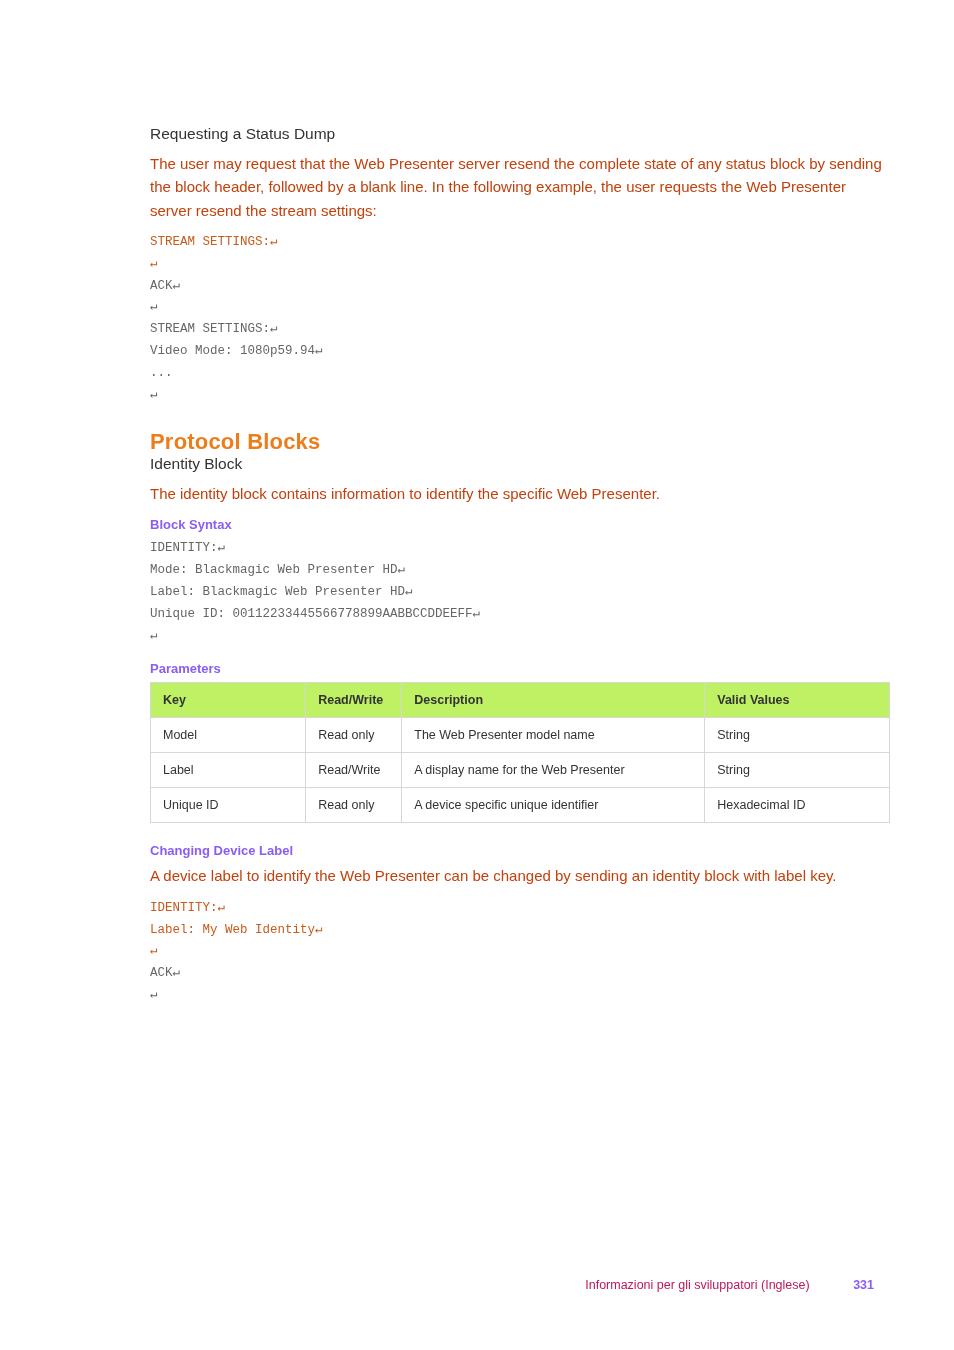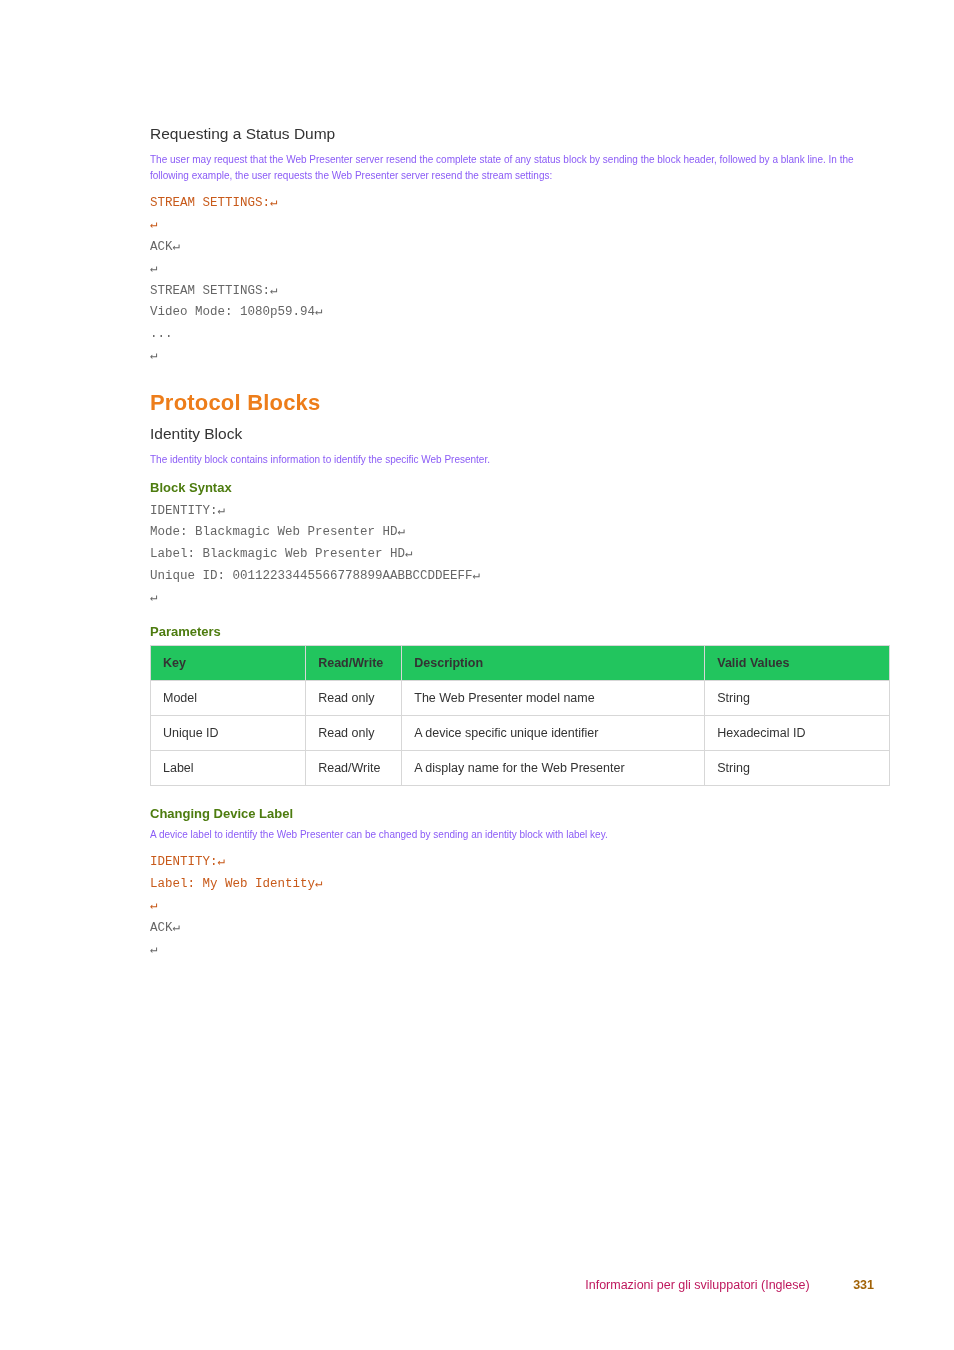--- a/index.html
+++ b/index.html
@@ -1,29 +1,29 @@
 <!DOCTYPE html>
 <html><head>
 <meta charset="utf-8">
 <style>
   * { box-sizing: border-box; margin: 0; padding: 0; }
   html, body { width: 954px; height: 1350px; background: #fff; font-family: -apple-system, "Helvetica Neue", Arial, sans-serif; color: #333; }
   .page { padding: 125px 64px 0 150px; width: 954px; height: 1350px; position: relative; }
   .h3 { font-size: 15.5px; font-weight: 400; color: #333; margin-bottom: 9px; }
-  .body { font-size: 10px; line-height: 1.55; color: #8b5cf6; margin-bottom: 10px; }
+  .body { font-size: 15px; line-height: 1.55; color: #c2410c; margin-bottom: 10px; }
   .code-block { font-family: "Courier New", Courier, monospace; font-size: 12.5px; line-height: 1.75; color: #666; margin: 4px 0 14px 0; white-space: pre; }
   .code-block .sent { color: #c85a1a; }
-  .h1 { font-size: 22px; font-weight: 600; color: #ed7d1a; margin-top: 22px; margin-bottom: 9px; letter-spacing: 0.2px; }
-  .h4 { font-size: 13px; font-weight: 700; color: #4d7c0f; margin-top: 12px; margin-bottom: 6px; }
+  .h1 { font-size: 22px; font-weight: 600; color: #ed7d1a; margin-top: 22px; margin-bottom: 0; letter-spacing: 0.2px; }
+  .h4 { font-size: 13px; font-weight: 700; color: #8b5cf6; margin-top: 12px; margin-bottom: 6px; }
   table { border-collapse: collapse; width: 100%; margin: 6px 0 20px 0; font-size: 12.5px; }
   th, td { border: 1px solid #d7d7d7; padding: 10px 12px; text-align: left; vertical-align: top; color: #333; }
-  th { font-weight: 700; background: #22c55e; }
+  th { font-weight: 700; background: #bef264; }
   .footer { position: absolute; bottom: 58px; right: 80px; font-size: 12.5px; color: #444; }
   .footer .label { color: #be185d; margin-right: 40px; }
-  .footer .pageno { color: #a16207; font-weight: 600; }
+  .footer .pageno { color: #8b5cf6; font-weight: 600; }
 </style>
 </head>
 <body>
 
 <div class="page">
 
   <div class="h3">Requesting a Status Dump</div>
   <div class="body">The user may request that the Web Presenter server resend the complete state of any status block by sending the block header, followed by a blank line. In the following example, the user requests the Web Presenter server resend the stream settings:</div>
 
   <div class="code-block"><span class="sent">STREAM SETTINGS:↵</span>
@@ -60,30 +60,30 @@
       </tr>
     </thead>
     <tbody>
       <tr>
         <td>Model</td>
         <td>Read only</td>
         <td>The Web Presenter model name</td>
         <td>String</td>
       </tr>
       <tr>
+        <td>Label</td>
+        <td>Read/Write</td>
+        <td>A display name for the Web Presenter</td>
+        <td>String</td>
+      </tr>
+      <tr>
         <td>Unique ID</td>
         <td>Read only</td>
         <td>A device specific unique identifier</td>
         <td>Hexadecimal ID</td>
-      </tr>
-      <tr>
-        <td>Label</td>
-        <td>Read/Write</td>
-        <td>A display name for the Web Presenter</td>
-        <td>String</td>
       </tr>
     </tbody>
   </table>
 
   <div class="h4">Changing Device Label</div>
   <div class="body">A device label to identify the Web Presenter can be changed by sending an identity block with label key.</div>
 
   <div class="code-block"><span class="sent">IDENTITY:↵</span>
 <span class="sent">Label: My Web Identity↵</span>
 <span class="sent">↵</span>

